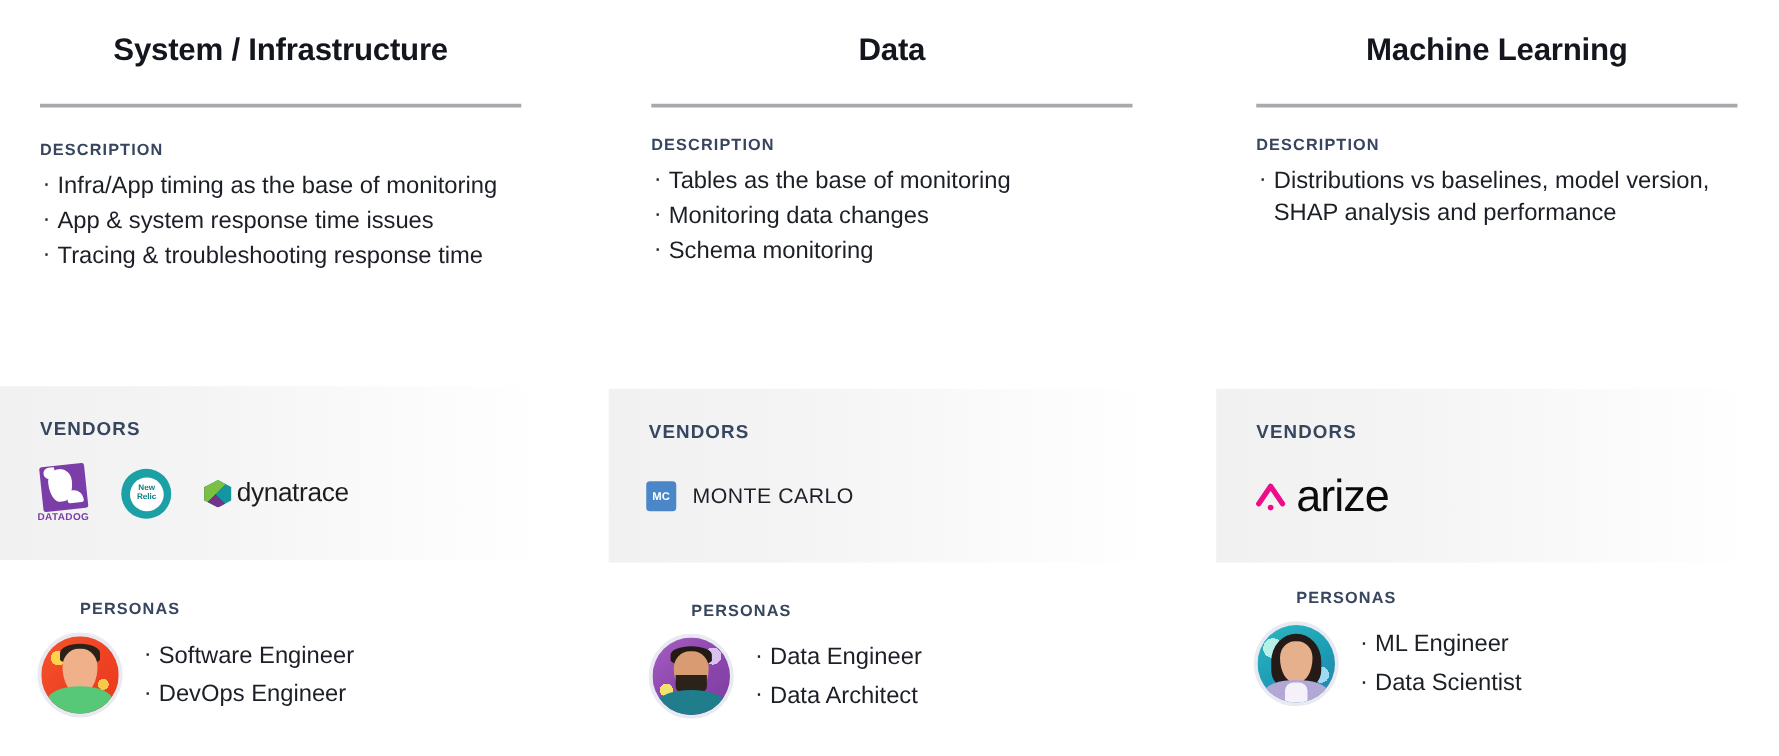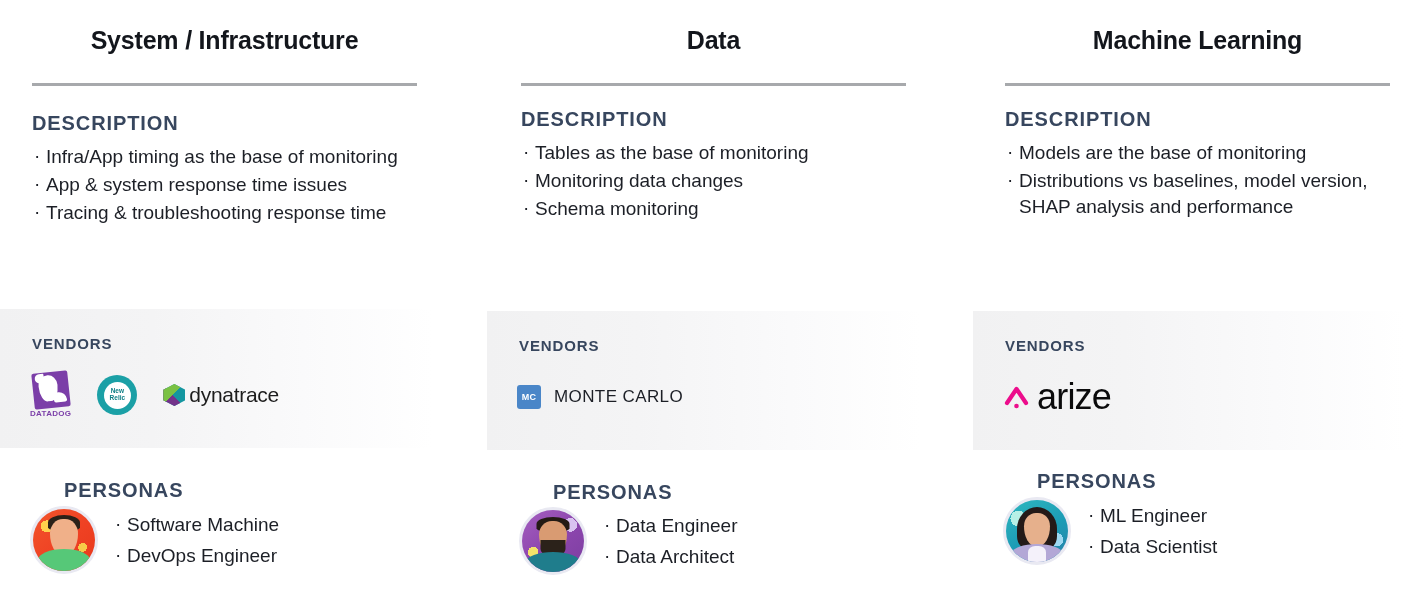--- a/index.html
+++ b/index.html
@@ -47,21 +47,21 @@
   .title-rule {
     width: 385px;
     height: 3px;
     background: #a7a9ac;
     margin-left: 32px;
     margin-top: 30px;
   }
 
   
   .section-label {
-    font-size: 20px;
+    font-size: 13px;
     font-weight: bold;
     letter-spacing: 0.9px;
     color: #37465e;
     margin-left: 32px;
   }
   .col-0 .desc-label { margin-top: 26px; }
   .col-1 .desc-label { margin-top: 22px; }
   .col-2 .desc-label { margin-top: 22px; }
 
   
@@ -378,21 +378,21 @@
 
     <div class="section-label personas-label">PERSONAS</div>
     <div class="persona-row">
       <div class="avatar av1">
         <div class="av-bg"></div>
         <div class="av-hair"></div>
         <div class="av-face"></div>
         <div class="av-body"></div>
       </div>
       <ul class="persona-list">
-        <li>Software Machine</li>
+        <li>Software Engineer</li>
         <li>DevOps Engineer</li>
       </ul>
     </div>
   </div>
 
   <div class="column col-1">
     <div class="col-title">Data</div>
     <div class="title-rule"></div>
 
     <div class="section-label desc-label">DESCRIPTION</div>
@@ -429,21 +429,20 @@
       </ul>
     </div>
   </div>
 
   <div class="column col-2">
     <div class="col-title">Machine Learning</div>
     <div class="title-rule"></div>
 
     <div class="section-label desc-label">DESCRIPTION</div>
     <ul class="bullets">
-      <li>Models are the base of monitoring</li>
       <li>Distributions vs baselines, model version, SHAP analysis and performance</li>
     </ul>
 
     <div class="vendor-band">
       <div class="vendor-label">VENDORS</div>
       <div class="vendor-row">
         <div class="vendor-logo">
           <div class="az-mark">
             <svg width="28" height="26" viewBox="0 0 28 26" aria-hidden="true">
               <path d="M4 19 L13.5 5 L23 19" fill="none" stroke="#ec0d8c" stroke-width="4.2" stroke-linecap="round" stroke-linejoin="round"></path>

